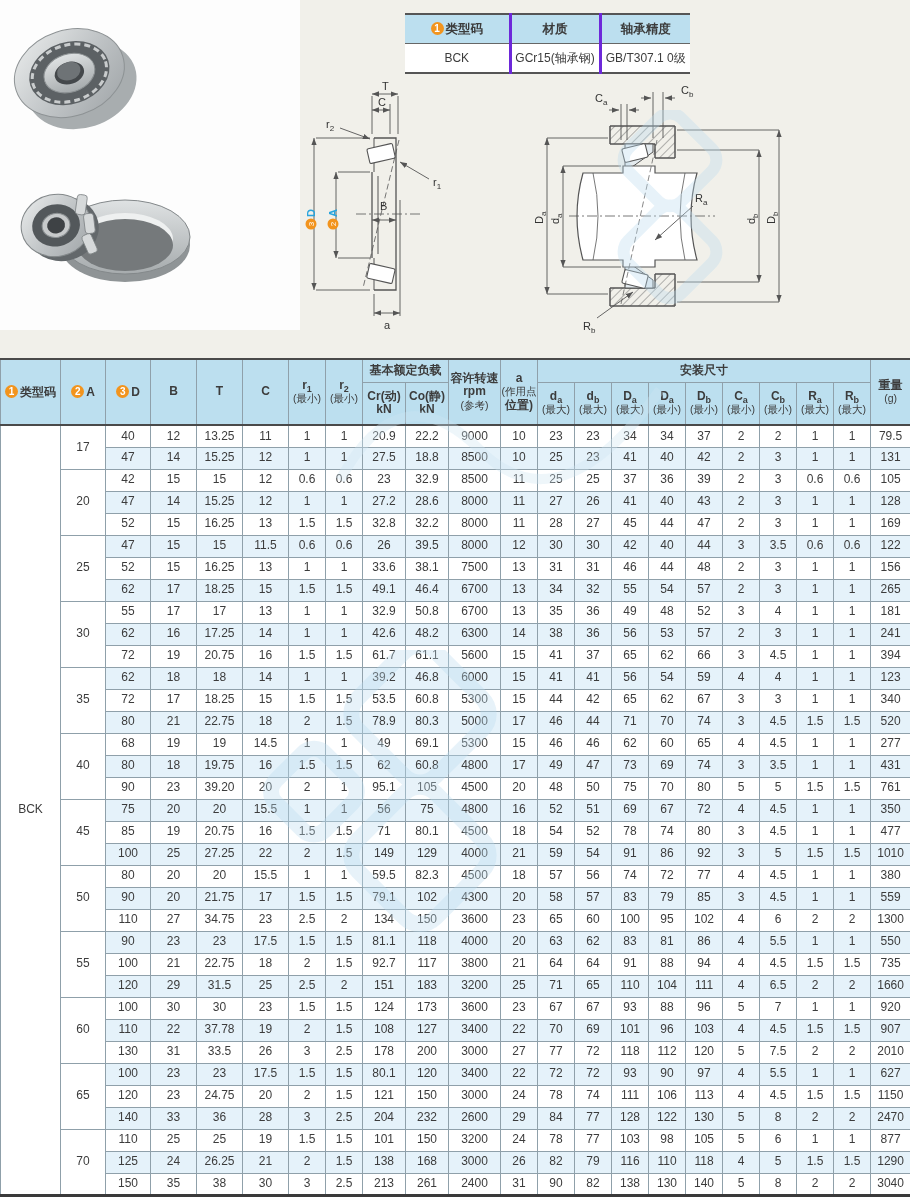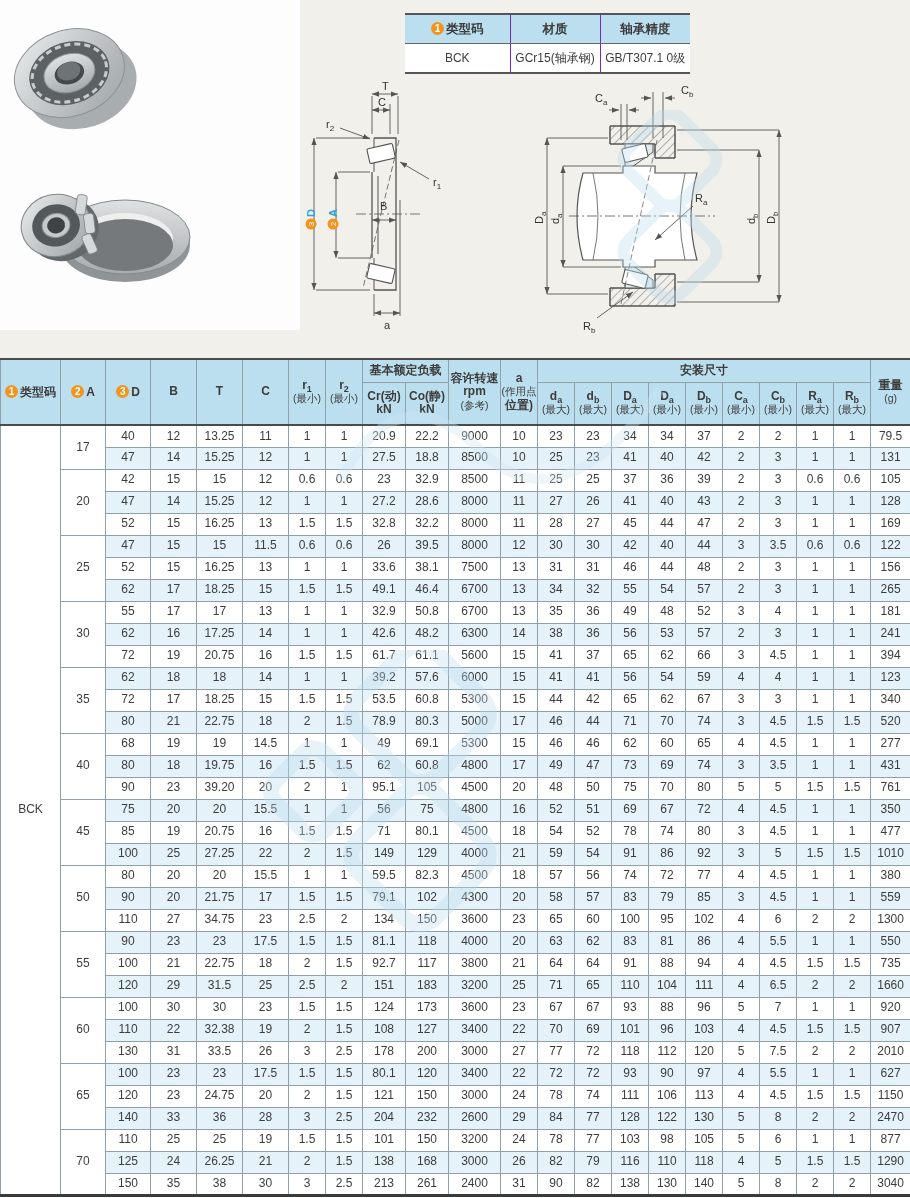--- a/index.html
+++ b/index.html
@@ -19,21 +19,21 @@
   .info-table{
     position:absolute;left:405px;top:13px;width:285px;
     border-collapse:collapse;table-layout:fixed;
     border-top:2px solid #555;border-bottom:2px solid #555;
   }
   .info-table th,.info-table td{
     text-align:center;vertical-align:middle;height:28px;padding:0;
     font-size:12.5px;color:#3c3c3c;
   }
   .info-table th{background:#bcdfef;font-weight:bold;border-bottom:1px solid #666;}
-  .info-table th + th,.info-table td + td{border-left:1px solid #6d28d9;}
+  .info-table th + th,.info-table td + td{border-left:3px solid #6d28d9;}
   .info-table td{background:#fff;font-size:12px;}
 
   .badge{
     display:inline-block;width:13px;height:13px;border-radius:50%;
     background:#f2941d;color:#fff;font-size:10px;line-height:13px;
     text-align:center;font-weight:bold;margin-right:2px;vertical-align:1px;
   }
   .blue{color:#29a5dd;}
 
   
@@ -590,21 +590,21 @@
         </tr>
         <tr>
           <td rowspan="3" class="blue">35</td>
           <td class="blue stripe">62</td>
           <td class="stripe">18</td>
           <td class="stripe">18</td>
           <td class="stripe">14</td>
           <td class="stripe">1</td>
           <td class="stripe">1</td>
           <td class="stripe">39.2</td>
-          <td class="stripe">57.6</td>
+          <td class="stripe">46.8</td>
           <td class="stripe">6000</td>
           <td class="stripe">15</td>
           <td class="stripe">41</td>
           <td class="stripe">41</td>
           <td class="stripe">56</td>
           <td class="stripe">54</td>
           <td class="stripe">59</td>
           <td class="stripe">4</td>
           <td class="stripe">4</td>
           <td class="stripe">1</td>
@@ -942,21 +942,21 @@
           <td>96</td>
           <td>5</td>
           <td>7</td>
           <td>1</td>
           <td>1</td>
           <td>920</td>
         </tr>
         <tr>
           <td class="blue stripe">110</td>
           <td class="stripe">22</td>
-          <td class="stripe">32.38</td>
+          <td class="stripe">37.78</td>
           <td class="stripe">19</td>
           <td class="stripe">2</td>
           <td class="stripe">1.5</td>
           <td class="stripe">108</td>
           <td class="stripe">127</td>
           <td class="stripe">3400</td>
           <td class="stripe">22</td>
           <td class="stripe">70</td>
           <td class="stripe">69</td>
           <td class="stripe">101</td>

